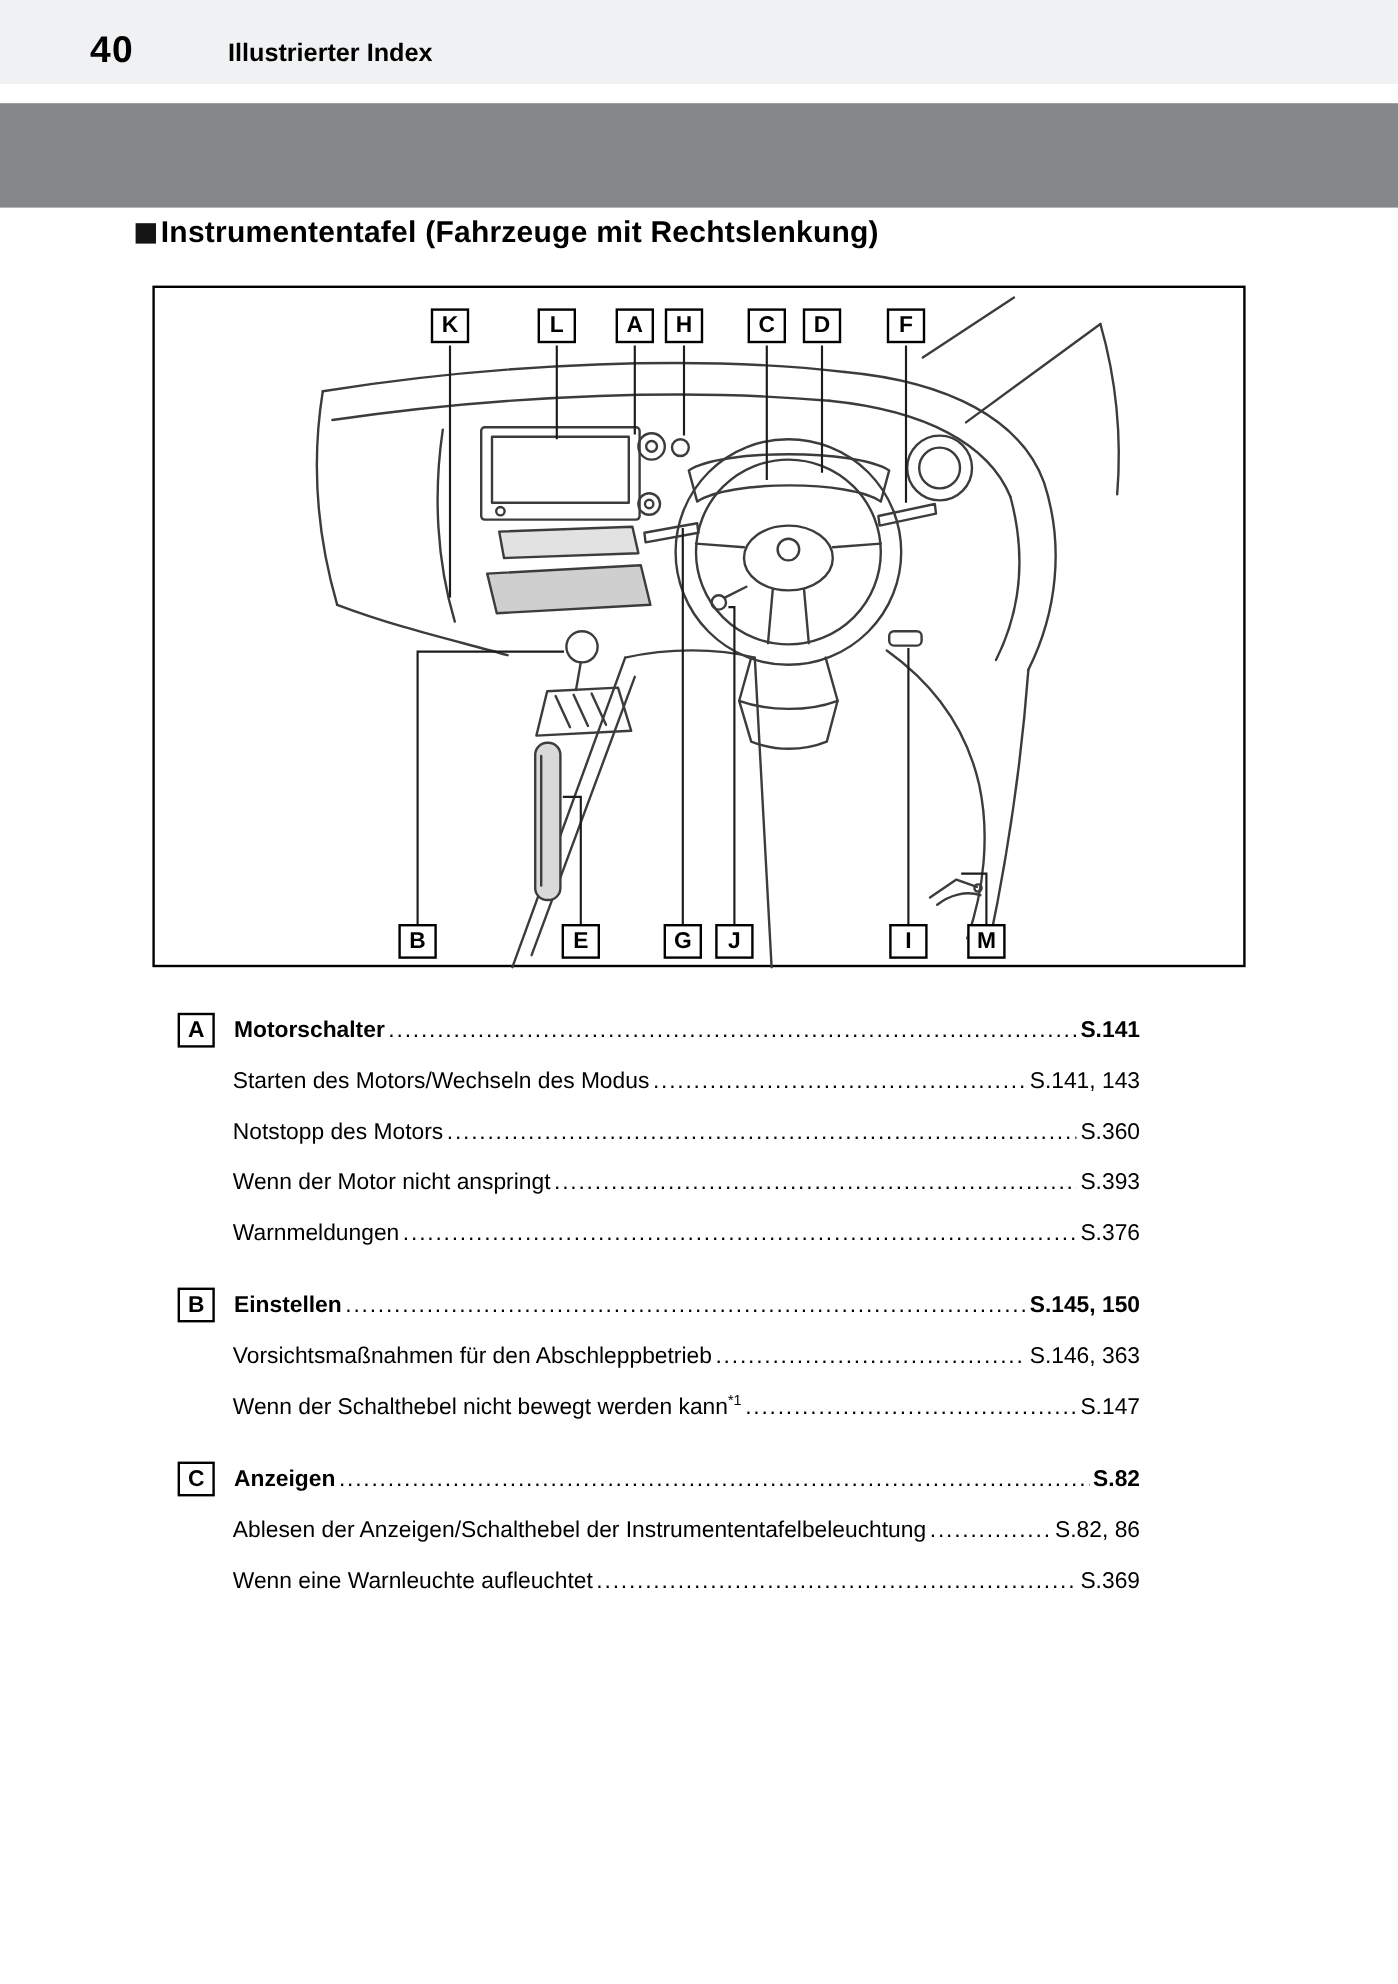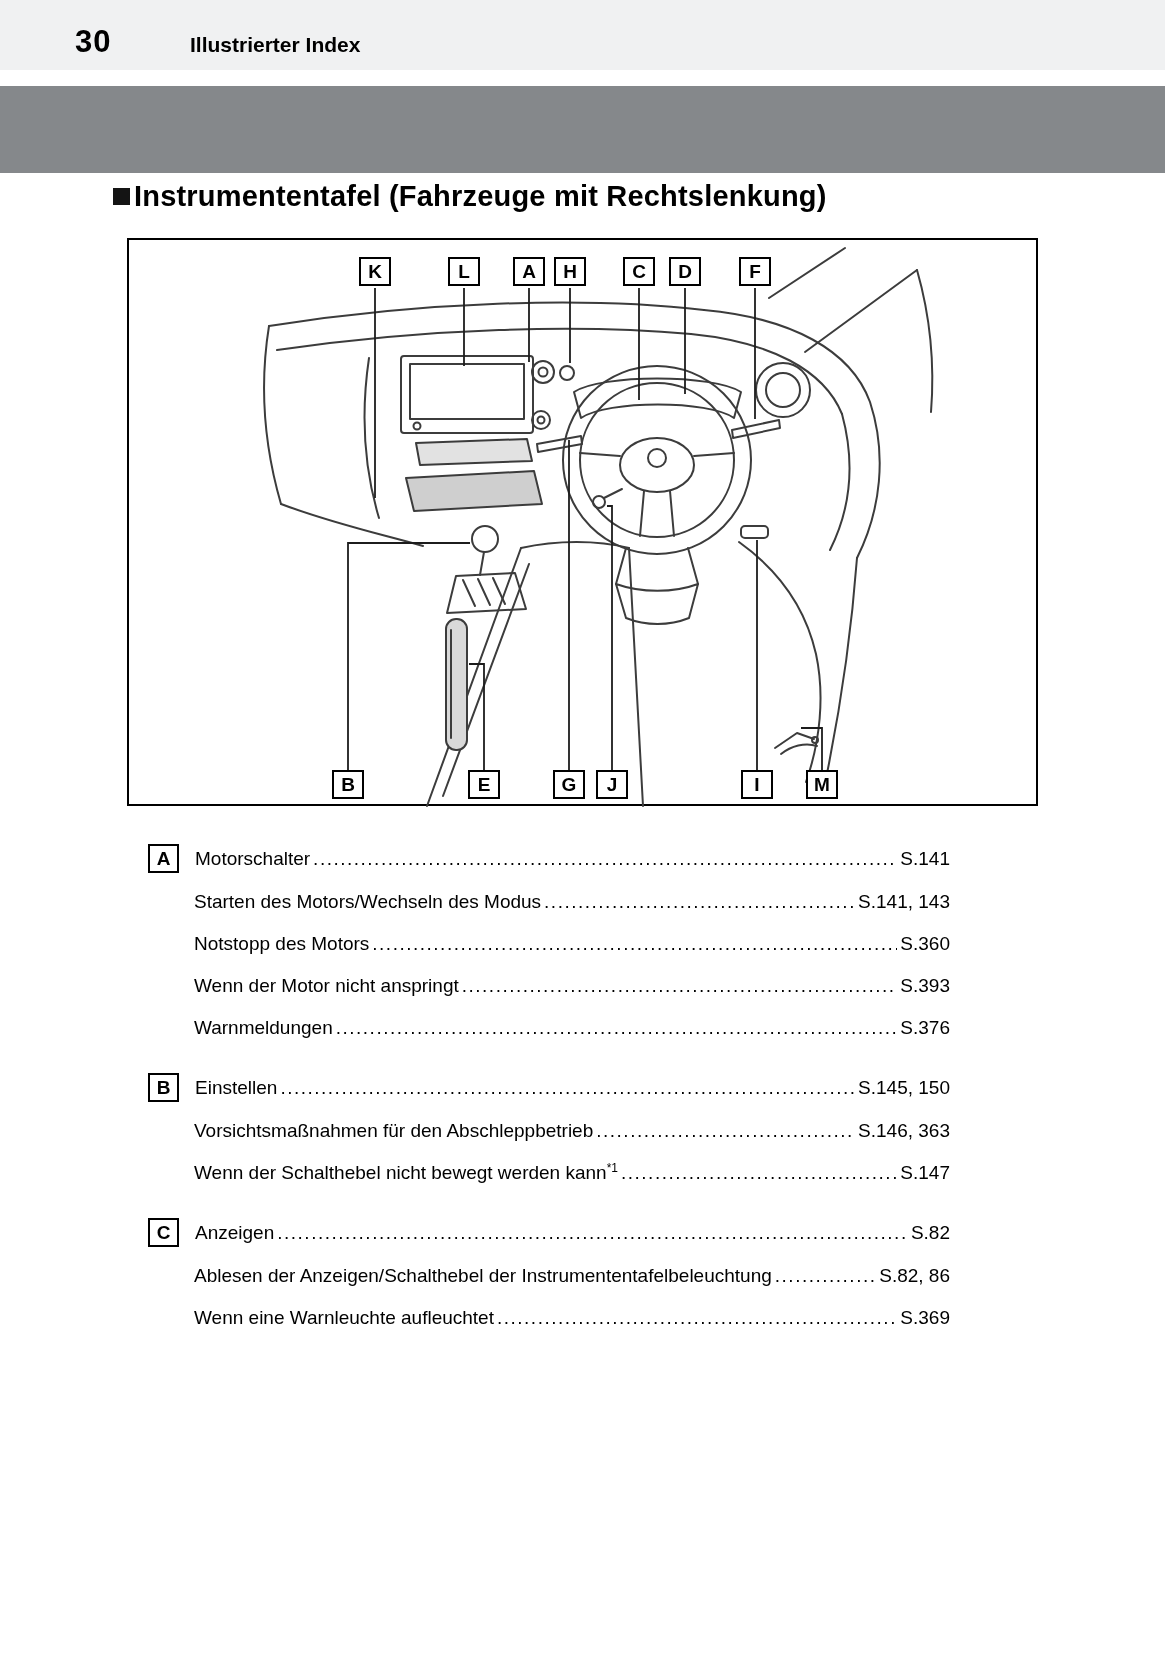--- a/index.html
+++ b/index.html
@@ -8,52 +8,52 @@
     width:1165px; height:1653px; position:relative; overflow:hidden;
     font-family:"Liberation Sans","DejaVu Sans",sans-serif; color:#000;
   }
   .top-strip { position:absolute; top:0; left:0; width:100%; height:70px; background:#f0f1f2; }
   .page-number { position:absolute; left:75px; top:24px; font-size:31px; font-weight:bold; letter-spacing:1px; }
   .page-header { position:absolute; left:190px; top:33px; font-size:21px; font-weight:bold; }
   .banner { position:absolute; top:86px; left:0; width:100%; height:87px; background:#85888b; }
 
   .section-title-row { position:absolute; left:113px; top:180px; display:flex; align-items:center; }
   .section-bullet { width:17px; height:17px; background:#141414; margin-right:4px; flex:none; }
-  .section-title { font-size:29px; font-weight:bold; letter-spacing:0.2px; }
+  .section-title { font-size:25px; font-weight:bold; letter-spacing:0.2px; }
 
   .diagram { position:absolute; left:127px; top:238px; width:911px; height:568px; border:2px solid #000; background:#fff; }
   .diagram svg { position:absolute; left:0; top:0; }
   .callout {
     position:absolute; width:32px; height:29px; border:2px solid #000; background:#fff;
     display:flex; align-items:center; justify-content:center;
     font-size:19px; font-weight:bold; line-height:1;
   }
 
   .index { position:absolute; left:148px; top:838px; width:802px; font-size:19px; }
   .entry { display:flex; align-items:center; padding:6px 0 8px; margin-top:18px; }
   .entry.first { margin-top:0; }
   .entry-letter {
     width:31px; height:29px; border:2px solid #000; flex:none;
     display:inline-flex; align-items:center; justify-content:center;
     font-weight:bold; font-size:19px; margin-right:16px;
   }
-  .entry-title { font-weight:normal; white-space:nowrap; }
-  .entry-pages { font-weight:normal; white-space:nowrap; }
+  .entry-title { font-weight:bold; white-space:nowrap; }
+  .entry-pages { font-weight:bold; white-space:nowrap; }
   .sub { display:flex; align-items:flex-start; padding:10px 0 10px 46px; }
   .sub-label { white-space:nowrap; }
   .sub-pages { white-space:nowrap; }
   sup { font-size:12px; vertical-align:super; line-height:0; }
   .leader { flex:1; overflow:hidden; white-space:nowrap; margin:0 3px; letter-spacing:1.5px; }
   .leader::after { content:"......................................................................................................................................................................................"; }
 </style>
 </head>
 <body>
 
 <div class="top-strip"></div>
-<div class="page-number">30</div>
+<div class="page-number">40</div>
 <div class="page-header">Illustrierter Index</div>
 <div class="banner"></div>
 
 <div class="section-title-row">
   <span class="section-bullet"></span>
   <span class="section-title">Instrumententafel (Fahrzeuge mit Rechtslenkung)</span>
 </div>
 
 <div class="diagram">
   <svg width="911" height="568" viewBox="0 0 911 568">

